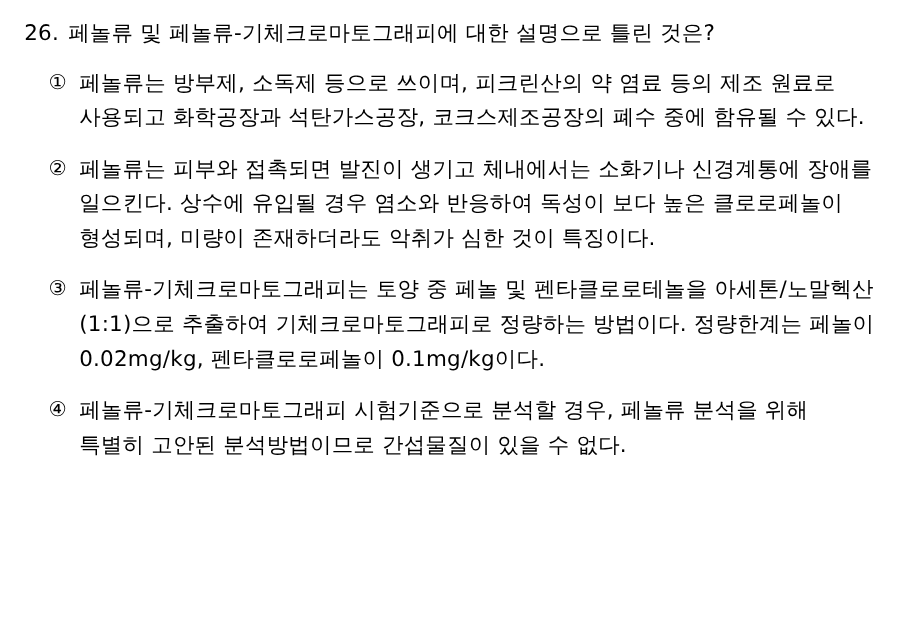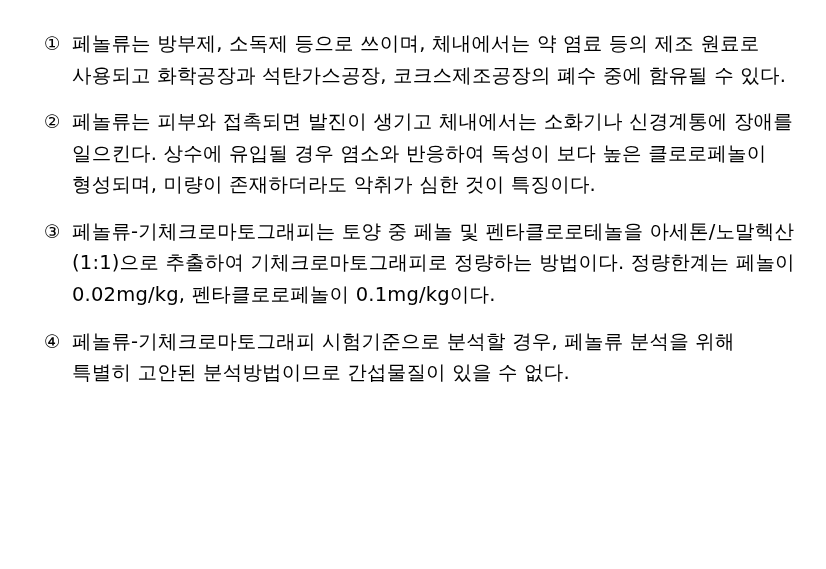--- a/index.html
+++ b/index.html
@@ -61,26 +61,30 @@
   .choice-text {
     flex: 1 1 auto;
     word-break: keep-all;
   }
 </style>
 </head>
 <body>
 
 <div class="page">
 
+  <div class="question">
+    <span class="q-number">26.</span>
+    <span class="q-text">페놀류 및 페놀류-기체크로마토그래피에 대한 설명으로 틀린 것은?</span>
+  </div>
 
   <div class="choices">
 
     <div class="choice">
       <span class="choice-marker">①</span>
-      <span class="choice-text">페놀류는 방부제, 소독제 등으로 쓰이며, 체내에서는 약 염료 등의 제조 원료로 사용되고 화학공장과 석탄가스공장, 코크스제조공장의 폐수 중에 함유될 수 있다.</span>
+      <span class="choice-text">페놀류는 방부제, 소독제 등으로 쓰이며, 피크린산의 약 염료 등의 제조 원료로 사용되고 화학공장과 석탄가스공장, 코크스제조공장의 폐수 중에 함유될 수 있다.</span>
     </div>
 
     <div class="choice">
       <span class="choice-marker">②</span>
       <span class="choice-text">페놀류는 피부와 접촉되면 발진이 생기고 체내에서는 소화기나 신경계통에 장애를 일으킨다. 상수에 유입될 경우 염소와 반응하여 독성이 보다 높은 클로로페놀이 형성되며, 미량이 존재하더라도 악취가 심한 것이 특징이다.</span>
     </div>
 
     <div class="choice">
       <span class="choice-marker">③</span>
       <span class="choice-text">페놀류-기체크로마토그래피는 토양 중 페놀 및 펜타클로로테놀을 아세톤/노말헥산(1:1)으로 추출하여 기체크로마토그래피로 정량하는 방법이다. 정량한계는 페놀이 0.02mg/kg, 펜타클로로페놀이 0.1mg/kg이다.</span>

